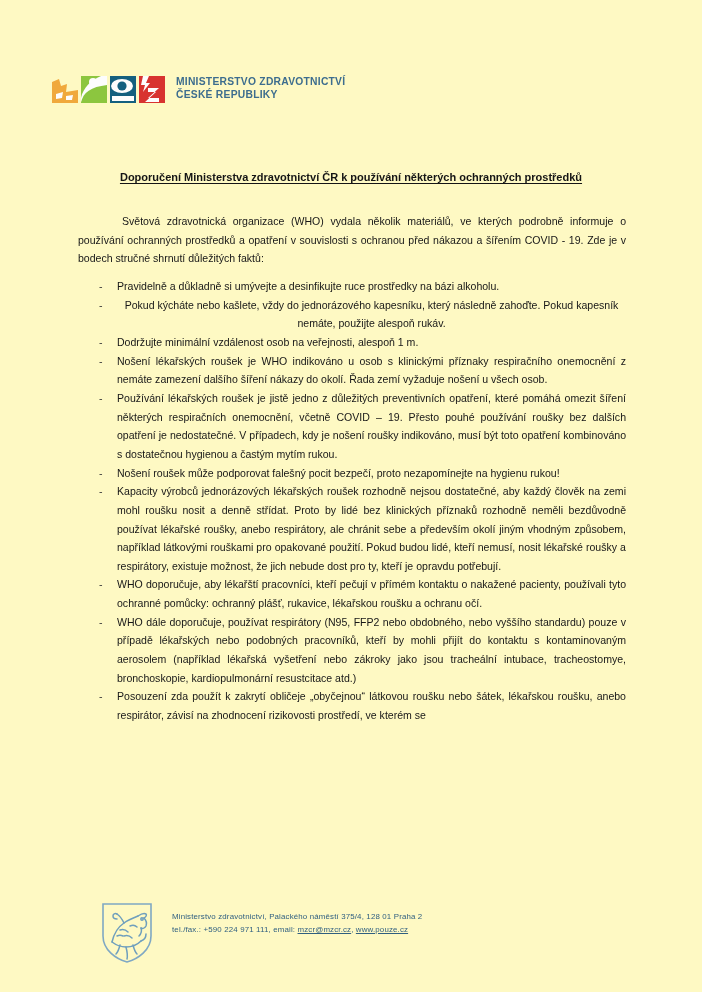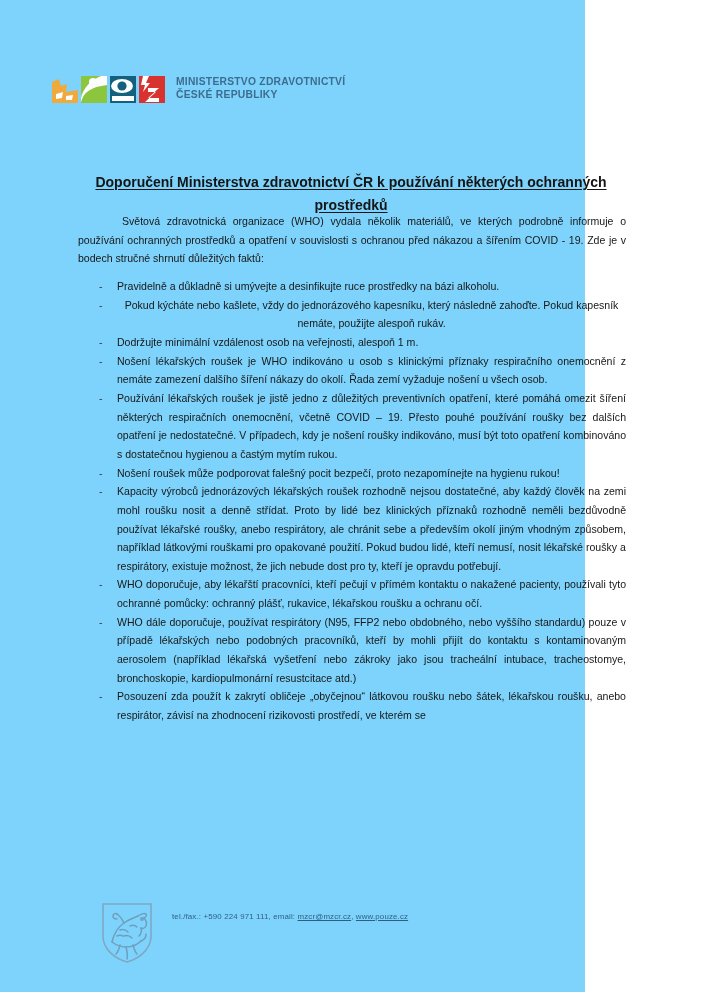--- a/index.html
+++ b/index.html
@@ -11,23 +11,23 @@
     width: 702px;
     height: 992px;
     background: #ffffff;
     font-family: "Liberation Sans", sans-serif;
     color: #1a1a1a;
     overflow: hidden;
   }
 
   .page {
     position: relative;
-    width: 585px;
+    width: 702px;
     height: 992px;
-    background: #7dd3fc;
+    background: #fef9c3;
     box-sizing: border-box;
   }
 
   
   .header {
     position: absolute;
     top: 74px;
     left: 52px;
     display: flex;
     align-items: center;
@@ -59,21 +59,21 @@
   }
   .ministry-name .ln { display: block; }
 
   
   .doc-title {
     position: absolute;
     top: 162px;
     left: 78px;
     width: 546px;
     text-align: center;
-    font-size: 14px;
+    font-size: 11px;
     font-weight: bold;
     line-height: 1.62;
     color: #151515;
   }
   .doc-title span {
     text-decoration: underline;
     text-underline-offset: 2px;
   }
 
   
@@ -237,20 +237,21 @@
           <circle cx="42" cy="17" r="1.2"></circle>
           <path d="M20 28 C23 27 26 28 28 30"></path>
           <path d="M24 34 C27 33 30 34 32 36"></path>
           <path d="M17 34 C19 33 21 33 23 34"></path>
           <path d="M30 24 C32 23 35 23 37 25"></path>
         </g>
       </svg>
     </div>
 
     <div class="footer-text">
+      <span class="fline">Ministerstvo zdravotnictví, Palackého náměstí 375/4, 128 01  Praha 2</span>
       <span class="fline">
         <span>tel./fax.: +590 224 971 111, email: </span><a class="lnk" href="#">mzcr@mzcr.cz</a><span>, </span><a class="lnk" href="#">www.pouze.cz</a>
       </span>
     </div>
 
   </div>
 
 </div>
 
 </body></html>

